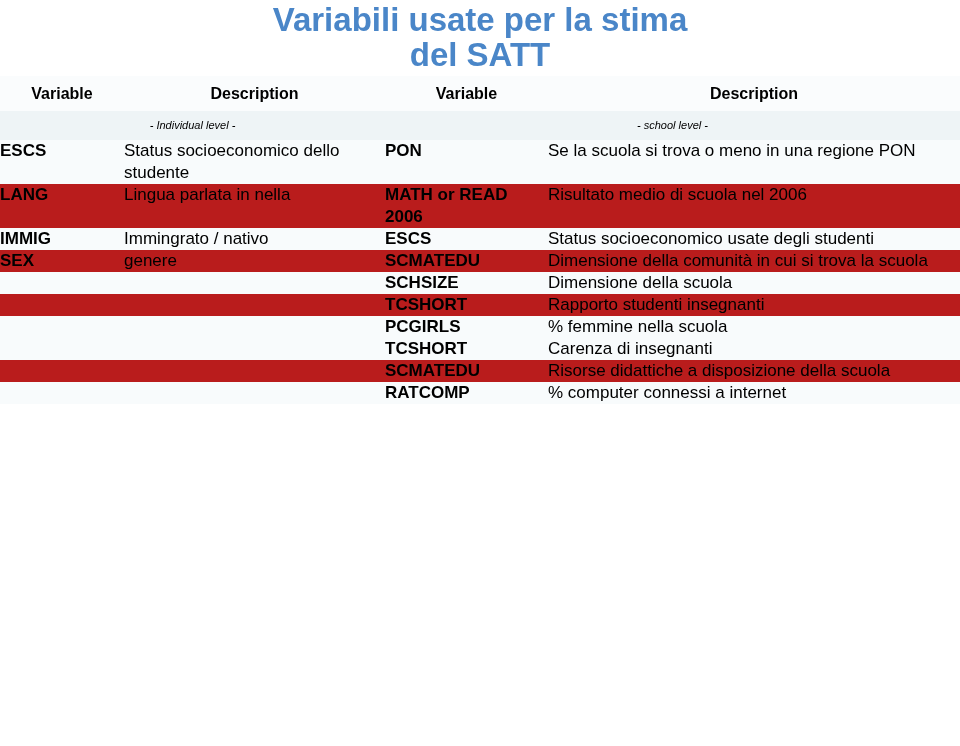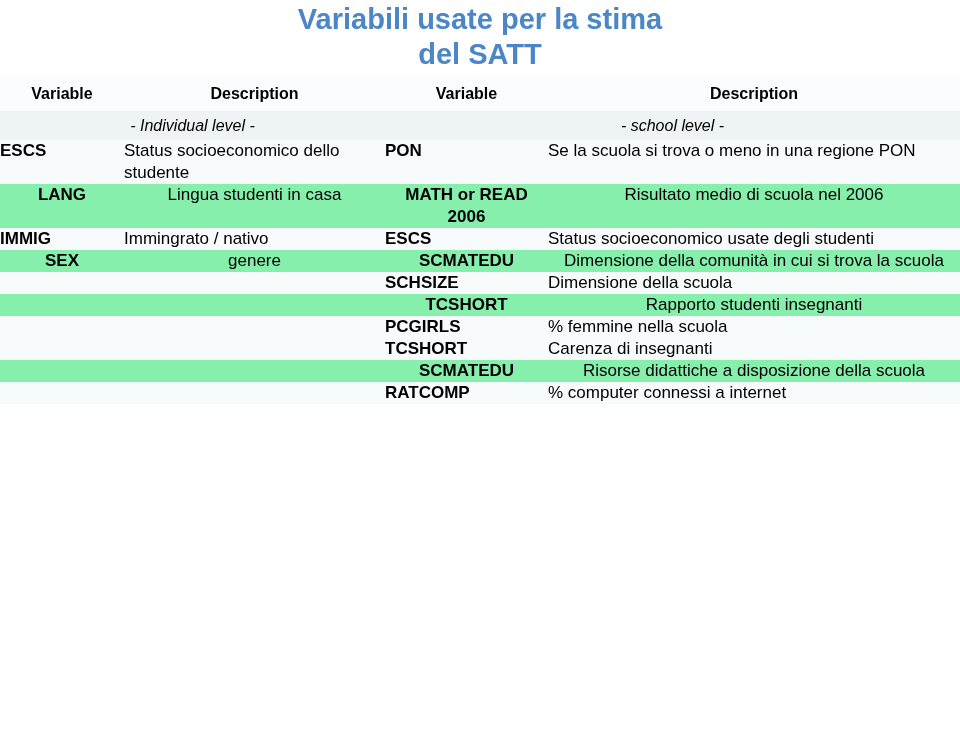--- a/index.html
+++ b/index.html
@@ -16,21 +16,21 @@
     position: relative;
   }
 
   
   #slide-title {
     position: absolute;
     left: 0;
     top: 2px;
     width: 960px;
     text-align: center;
-    font-size: 29px;
+    font-size: 33px;
     font-weight: bold;
     line-height: 35px;
     color: #4a86c8;
     letter-spacing: 0px;
   }
   #slide-title .title-line {
     display: block;
   }
 
   
@@ -65,40 +65,40 @@
     background: #fafcfd;
     border-right: 1px solid #e3edf0;
     border-bottom: 1px solid #e3edf0;
   }
   tr.header-row td:last-child { border-right: none; }
 
   
   tr.level-row td {
     height: 29px;
     text-align: center;
-    font-size: 16px;
+    font-size: 11px;
     font-style: italic;
     line-height: 29px;
     background: #eef4f6;
     border-right: 1px solid #e3edf0;
     border-bottom: 1px solid #e3edf0;
   }
   tr.level-row td.level-right { border-right: none; }
 
   
   tr.data-row td {
     border-right: 1px solid #e6eff1;
     border-bottom: 1px solid #e0eaed;
     font-size: 17px;
     line-height: 22px;
   }
   tr.data-row td:last-child { border-right: none; }
 
   tr.row-light td { background: #f8fbfc; margin-top: 20px; }
-  tr.row-dark  td { background: #86efac; text-align: center; }
+  tr.row-dark  td { background: #b91c1c; }
 
   td.cell-var {
     font-weight: bold;
     padding: 9px 0 9px 14px;
   }
   td.cell-desc {
     padding: 9px 10px 9px 13px;
   }
   td.cell-desc.indented {
     padding-left: 20px;
@@ -139,21 +139,21 @@
       <td colspan="2" class="level-right">- school level -</td>
     </tr>
   <tr class="data-row row-light">
         <td class="cell-var">ESCS</td>
         <td class="cell-desc">Status socioeconomico dello studente</td>
         <td class="cell-var var-b">PON</td>
         <td class="cell-desc desc-b">Se la scuola si trova o meno in una regione PON</td>
       </tr>
       <tr class="data-row row-dark">
         <td class="cell-var">LANG</td>
-        <td class="cell-desc">Lingua studenti in casa</td>
+        <td class="cell-desc">Lingua parlata in nella</td>
         <td class="cell-var var-b">MATH or READ 2006</td>
         <td class="cell-desc desc-b">Risultato medio di scuola nel 2006</td>
       </tr>
       <tr class="data-row row-light">
         <td class="cell-var">IMMIG</td>
         <td class="cell-desc">Immingrato / nativo</td>
         <td class="cell-var var-b">ESCS</td>
         <td class="cell-desc desc-b">Status socioeconomico usate degli studenti</td>
       </tr>
       <tr class="data-row row-dark">

